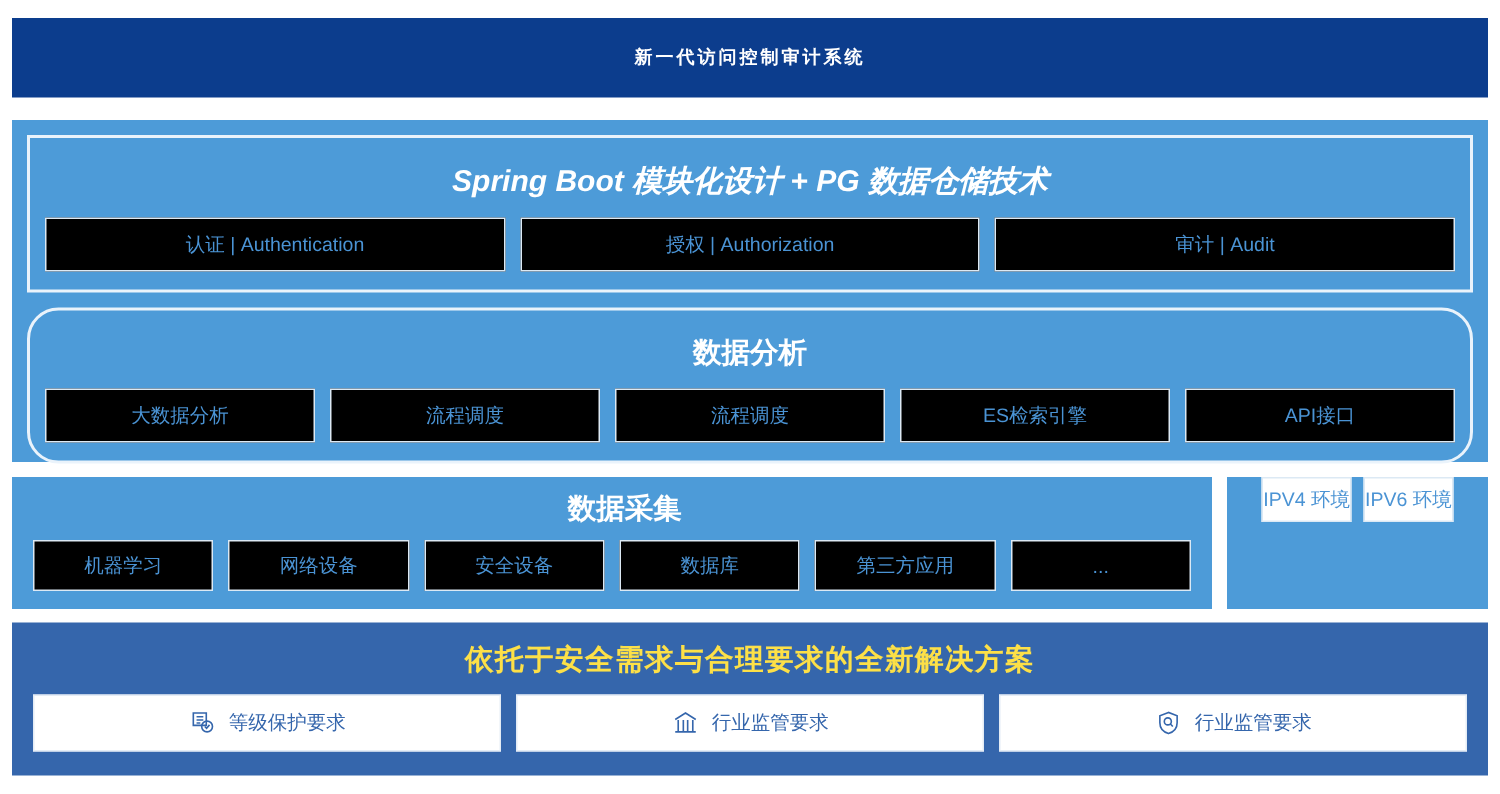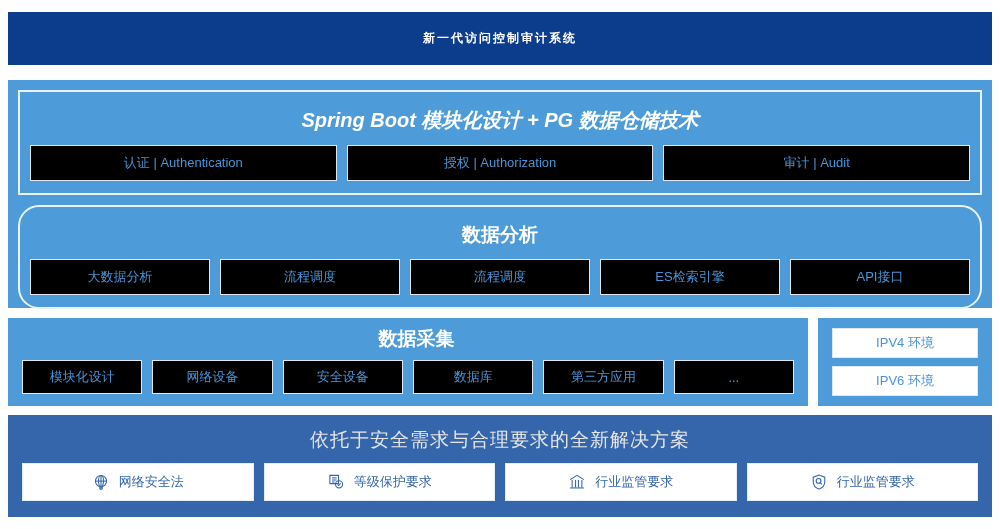--- a/index.html
+++ b/index.html
@@ -60,21 +60,21 @@
     padding: 0;
     box-sizing: border-box;
   }
   .panel-ipv {
     left: 818px;
     top: 318px;
     width: 174px;
     height: 88px;
     box-sizing: border-box;
     display: flex;
-    flex-direction: column;
+    flex-direction: row;
     justify-content: center;
     gap: 8px;
     padding: 0 14px;
   }
   .panel-solution {
     left: 8px;
     top: 415px;
     width: 984px;
     height: 102px;
     background: #3566ac;
@@ -145,23 +145,23 @@
     align-items: center;
     justify-content: center;
     color: #4a93d4;
     font-size: 13px;
     white-space: nowrap;
   }
 
   
   .solution-title {
     text-align: center;
-    color: #e5e5e5;
+    color: #fde047;
     font-size: 19px;
-    font-weight: normal;
+    font-weight: bold;
     letter-spacing: 1px;
     padding: 12px 0 10px 0;
   }
   .solution-row {
     display: flex;
     gap: 10px;
     padding: 0 14px;
   }
   .solution-cell {
     flex: 1 1 0;
@@ -216,50 +216,38 @@
         <div class="cell">ES检索引擎</div>
         <div class="cell">API接口</div>
       </div>
     </div>
 
   </div>
 
   <div class="panel panel-collect">
     <div class="collect-title">数据采集</div>
     <div class="collect-row">
-      <div class="cell">模块化设计</div>
+      <div class="cell">机器学习</div>
       <div class="cell">网络设备</div>
       <div class="cell">安全设备</div>
       <div class="cell">数据库</div>
       <div class="cell">第三方应用</div>
       <div class="cell">...</div>
     </div>
   </div>
 
   <div class="panel panel-ipv">
     <div class="ipv-cell">IPV4 环境</div>
     <div class="ipv-cell">IPV6 环境</div>
   </div>
 
   <div class="panel panel-solution">
     <div class="solution-title">依托于安全需求与合理要求的全新解决方案</div>
     <div class="solution-row">
 
-      <div class="solution-cell">
-        <span class="ico">
-          <svg viewBox="0 0 20 20" width="18" height="18" fill="none" stroke="#3566ac" stroke-width="1.2">
-            <circle cx="10" cy="9" r="6.2"></circle>
-            <ellipse cx="10" cy="9" rx="2.8" ry="6.2"></ellipse>
-            <line x1="3.8" y1="9" x2="16.2" y2="9"></line>
-            <line x1="10" y1="2.8" x2="10" y2="18"></line>
-            <circle cx="10" cy="16.6" r="1.5"></circle>
-          </svg>
-        </span>
-        <span>网络安全法</span>
-      </div>
 
       <div class="solution-cell">
         <span class="ico">
           <svg viewBox="0 0 20 20" width="18" height="18" fill="none" stroke="#3566ac" stroke-width="1.2">
             <path d="M3.2 2.6h9.6v9.2H3.2z"></path>
             <line x1="5.6" y1="5.4" x2="10.6" y2="5.4"></line>
             <line x1="5.6" y1="7.8" x2="10.6" y2="7.8"></line>
             <line x1="5.6" y1="10" x2="8.4" y2="10"></line>
             <circle cx="13.4" cy="12.6" r="4"></circle>
             <polyline points="11.7,12.6 13,13.9 15.2,11.4"></polyline>

